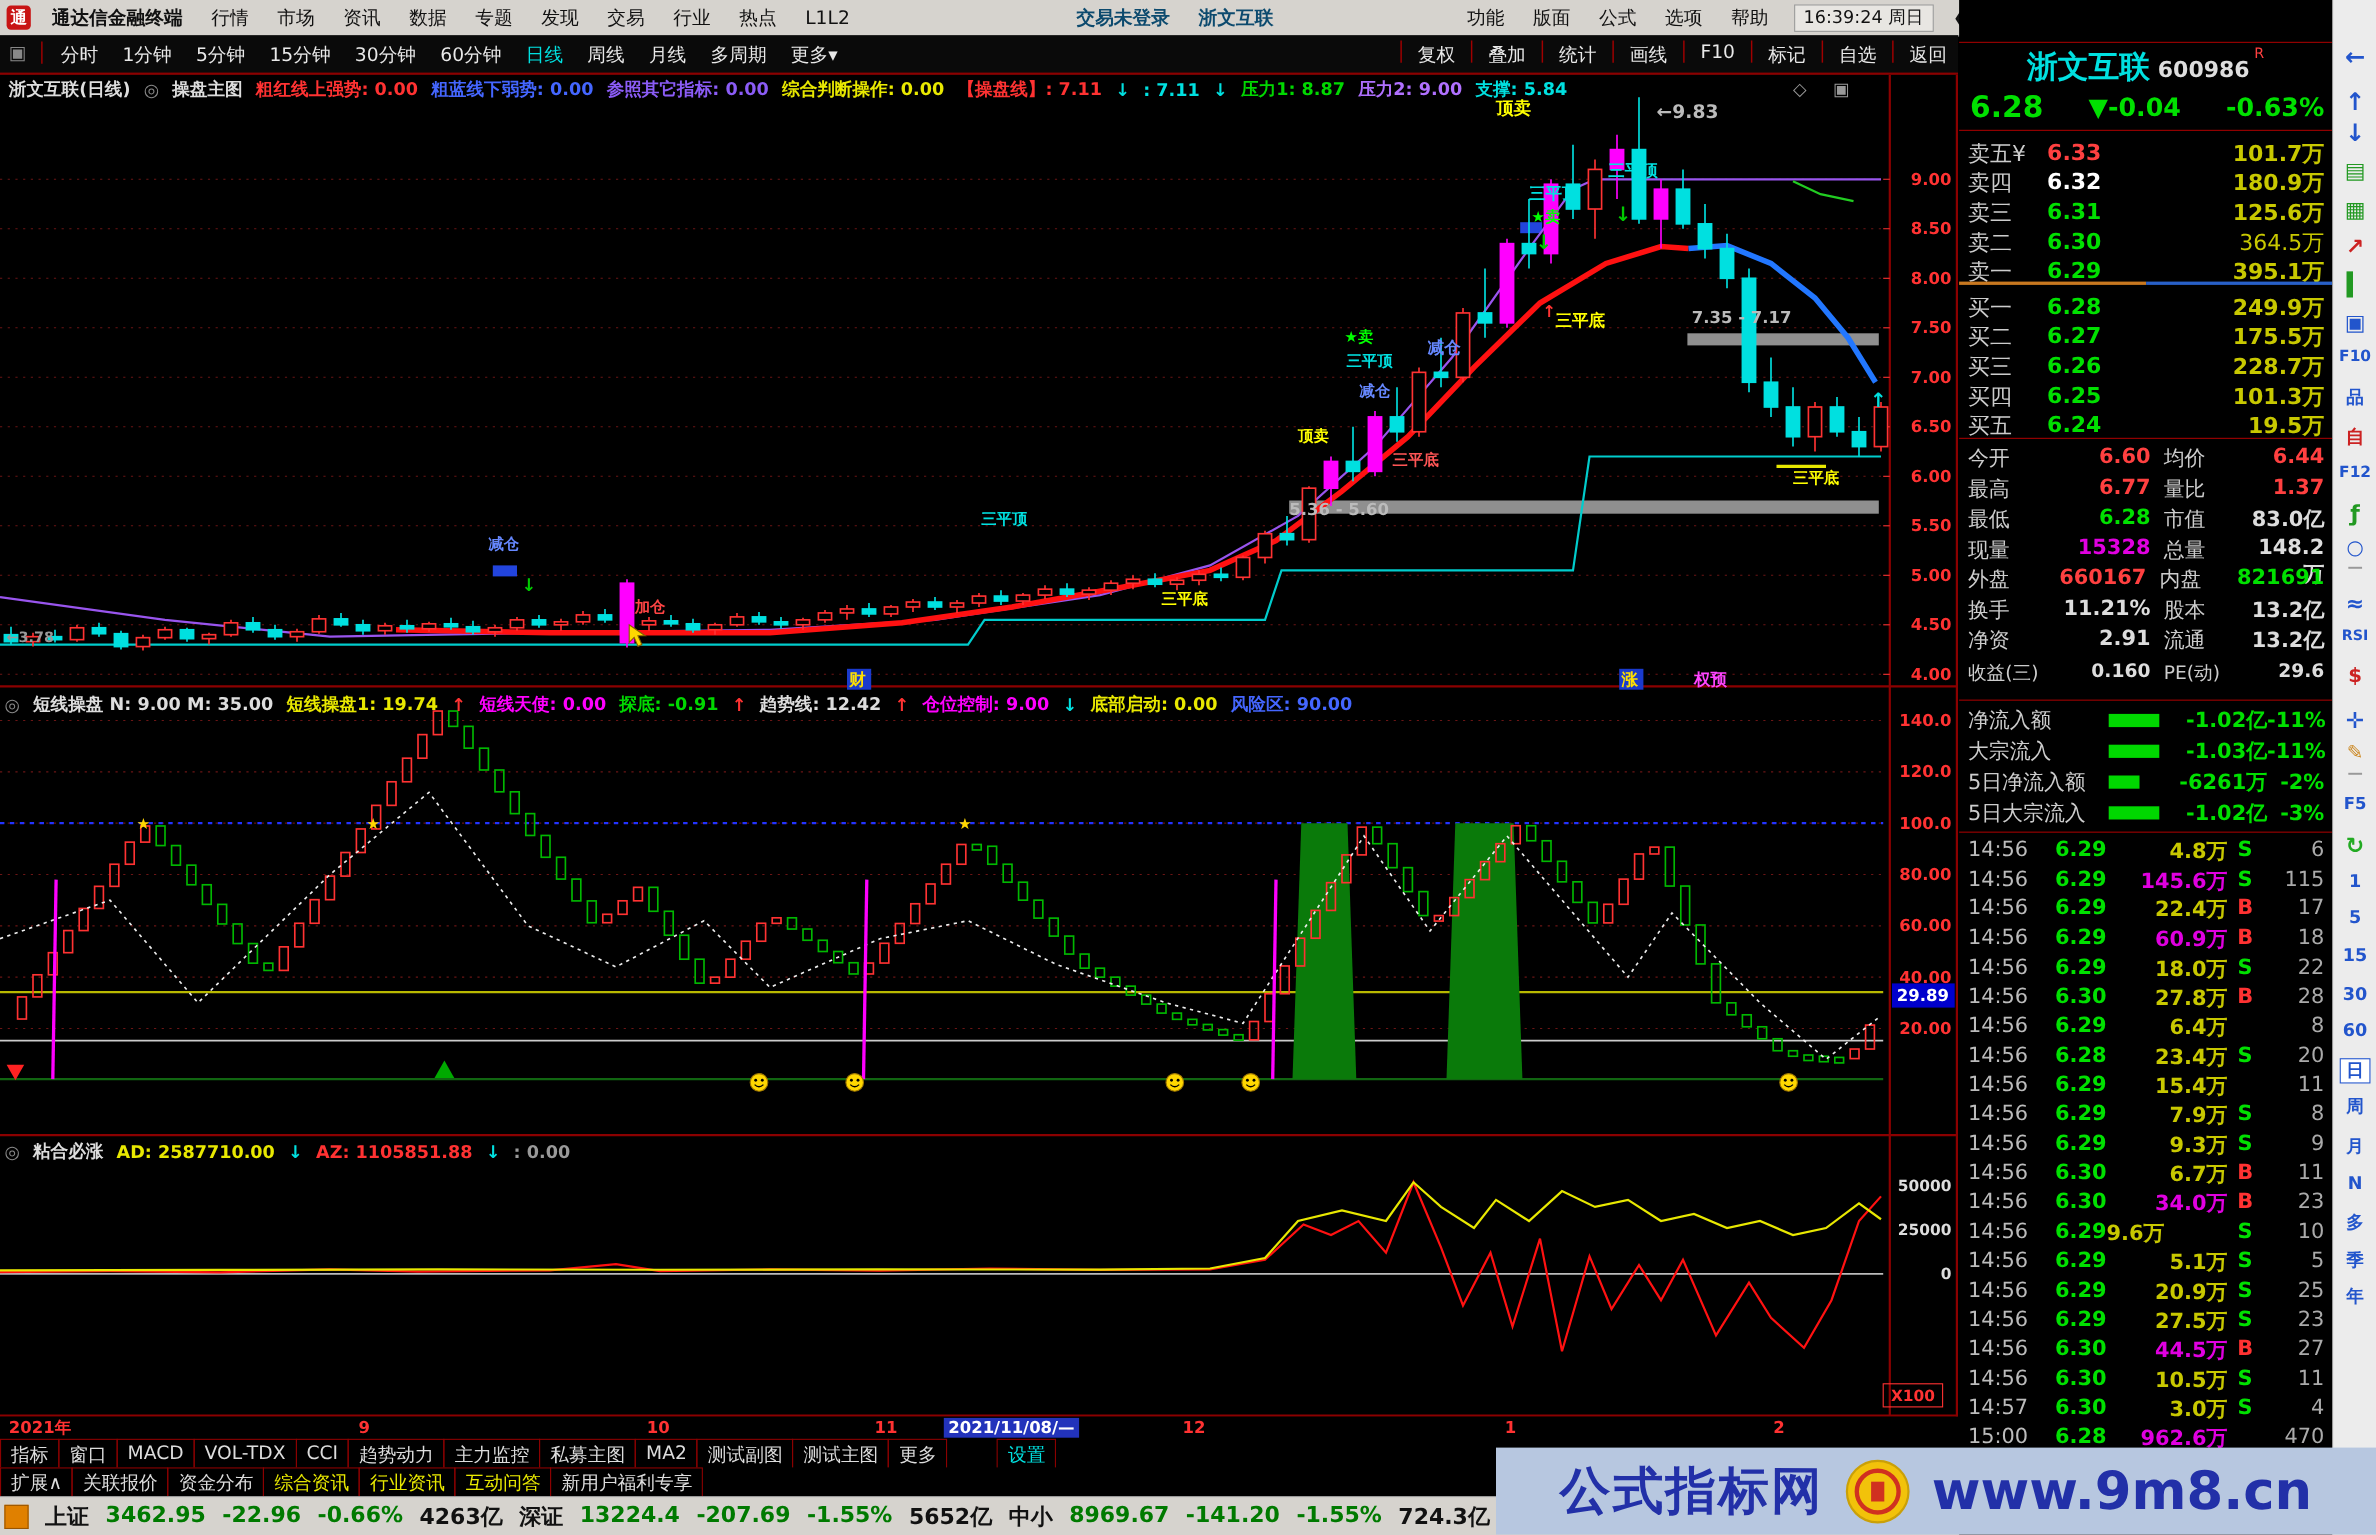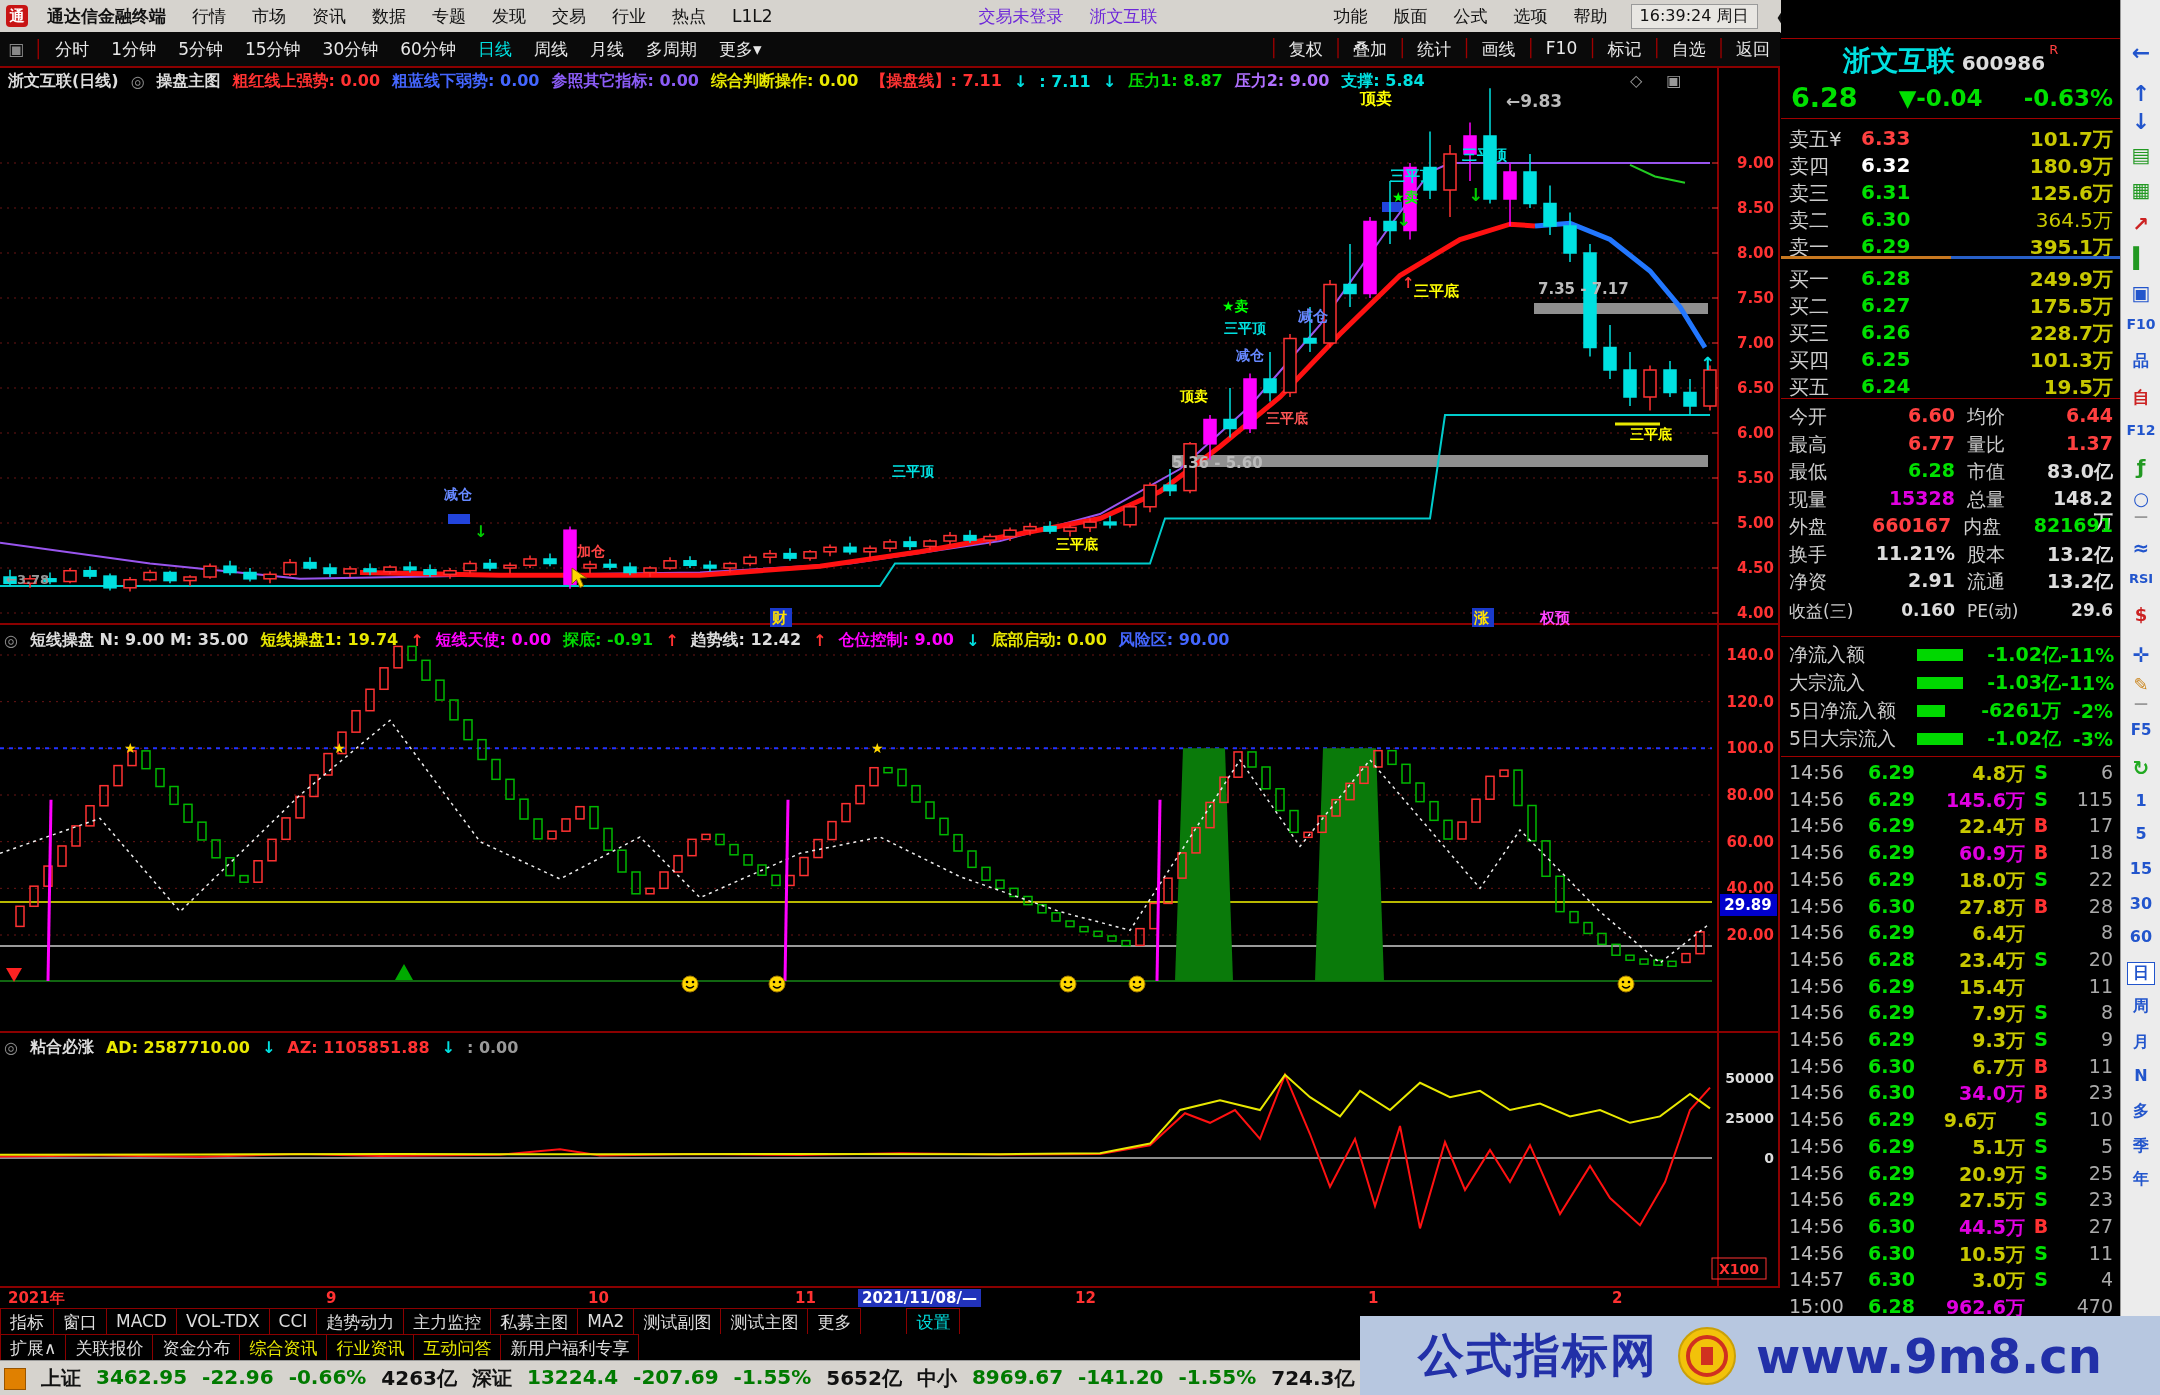--- a/index.html
+++ b/index.html
@@ -1,21 +1,21 @@
 <!DOCTYPE html>
 <html><head>
 <meta charset="utf-8">
 <style>
   html,body{margin:0;padding:0;width:2160px;height:1395px;background:#000;overflow:hidden;
     font-family:"DejaVu Sans","Liberation Sans",sans-serif;}
   #stage{position:absolute;left:0;top:0;width:2160px;height:1395px;background:#000;}
   .menubar{position:absolute;left:0;top:0;width:2160px;height:32px;background:#d6d3ce;
     display:flex;align-items:center;font-size:17px;color:#111;border-bottom:1px solid #888;}
   .menubar .mi{padding:0 13px;cursor:default;}
-  .menubar .red{color:#6d28d9;font-weight:normal;}
+  .menubar .red{color:#0c4a6e;font-weight:bold;}
   .logo{width:22px;height:22px;background:#c81414;color:#fff;border-radius:4px;margin:0 6px 0 6px;
     display:flex;align-items:center;justify-content:center;font-size:15px;font-weight:bold;}
   .clockbox{border:1px solid #9a9a9a;background:#e8e6e2;padding:1px 8px;margin-left:10px;font-size:16px;}
   .toolbar{position:absolute;left:0;top:32px;width:1780px;height:34px;background:#0a0a0a;
     border-bottom:2px solid #8b0000;display:flex;align-items:center;font-size:17px;color:#e8e8e8;}
   .toolbar .sep{color:#a00000;padding:0 1px;}
   .hdr{position:absolute;display:flex;align-items:center;gap:12px;font-size:16px;font-weight:bold;
     white-space:nowrap;z-index:3;}
   .panel-right{position:absolute;left:1781px;top:0;width:339px;height:1395px;background:#000;z-index:5;}
   .rail{position:absolute;left:2120px;top:0;width:40px;height:1395px;background:#ececec;z-index:6;
@@ -864,21 +864,21 @@
       <div style="position:absolute;left:8px;top:1081.4px;width:324px;display:flex;font-size:19px;font-weight:bold">
         <span style="color:#bbbbbb;width:64px;font-weight:normal">14:56</span>
         <span style="color:#00e000;width:62px;text-align:right">6.30</span>
         <span style="color:#e000e0;width:110px;text-align:right">34.0万</span>
         <span style="color:#ff3232;width:32px;text-align:center">B</span>
         <span style="color:#aaaaaa;flex:1;text-align:right;font-weight:normal">23</span>
       </div>
       <div style="position:absolute;left:8px;top:1108.1px;width:324px;display:flex;font-size:19px;font-weight:bold">
         <span style="color:#bbbbbb;width:64px;font-weight:normal">14:56</span>
         <span style="color:#00e000;width:62px;text-align:right">6.29</span>
-        <span style="color:#c8c800;width:110px;text-align:center">9.6万</span>
+        <span style="color:#c8c800;width:110px;text-align:left">9.6万</span>
         <span style="color:#00e000;width:32px;text-align:center">S</span>
         <span style="color:#aaaaaa;flex:1;text-align:right;font-weight:normal">10</span>
       </div>
       <div style="position:absolute;left:8px;top:1134.8px;width:324px;display:flex;font-size:19px;font-weight:bold">
         <span style="color:#bbbbbb;width:64px;font-weight:normal">14:56</span>
         <span style="color:#00e000;width:62px;text-align:right">6.29</span>
         <span style="color:#c8c800;width:110px;text-align:right">5.1万</span>
         <span style="color:#00e000;width:32px;text-align:center">S</span>
         <span style="color:#aaaaaa;flex:1;text-align:right;font-weight:normal">5</span>
       </div>

